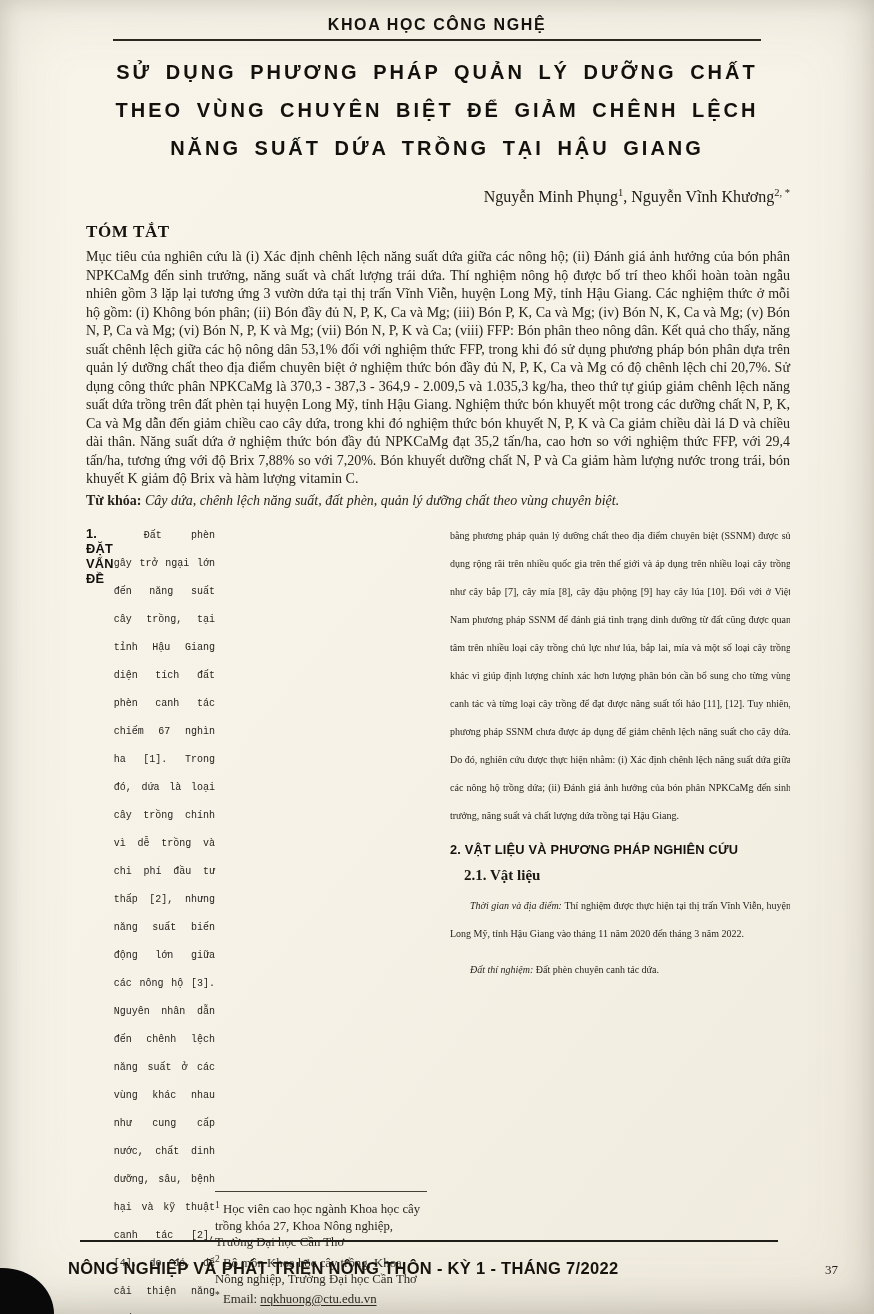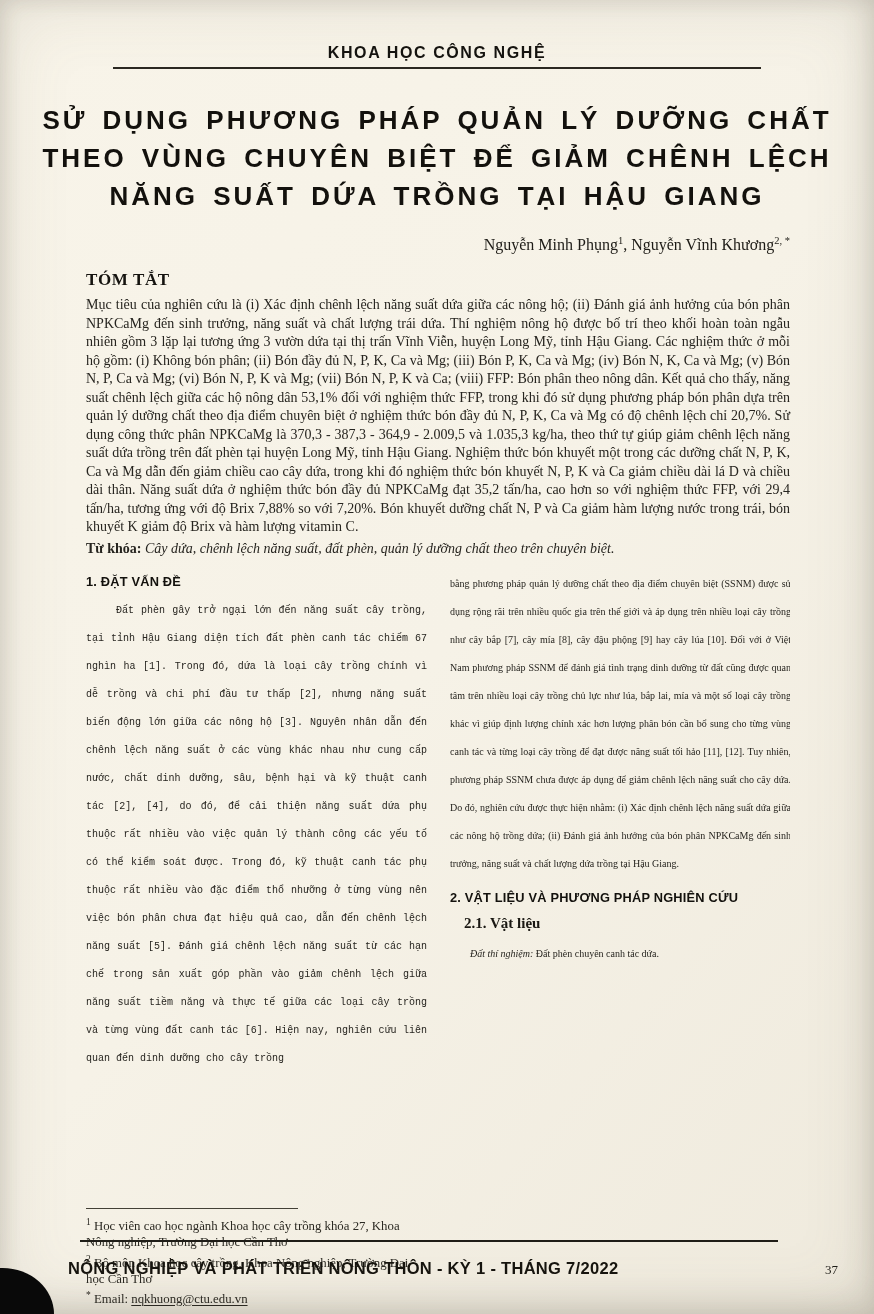--- a/index.html
+++ b/index.html
@@ -10,34 +10,34 @@
     margin:0 auto;
     background: linear-gradient(130deg, #f8f4e9 0%, #f6f2e7 50%, #efeadd 100%);
     color:#26241f;
     overflow:hidden;
     font-family:"Liberation Serif", serif;
     box-shadow: inset 0 0 70px rgba(115,105,85,.16),
                 inset -5px -12px 28px rgba(80,70,55,.14),
                 inset 4px 4px 18px rgba(100,90,75,.10);
     display:flex; flex-direction:column;
   }
-  .journal-header { text-align:center; padding-top:44px; flex:none; }
+  .journal-header { text-align:center; padding-top:16px; flex:none; }
   .hdr-text {
     font-family:"Liberation Sans", sans-serif; font-weight:700;
     font-size:16px; letter-spacing:1.6px; color:#15130f;
   }
   .header-rule { width:648px; height:2px; background:#2b2821; margin:5px auto 0; }
 
   .title {
     flex:none;
-    margin:32px 28px 0;
+    margin:12px 28px 0;
     text-align:center;
     font-family:"Liberation Sans", sans-serif;
     font-weight:700;
-    font-size:26px; line-height:38px;
+    font-size:20px; line-height:38px;
     letter-spacing:3px; word-spacing:5px;
     color:#13110d;
   }
   .title div { white-space:nowrap; }
 
   .authors {
     flex:none;
     margin:20px 84px 0 86px;
     text-align:right;
     font-size:16px; color:#1d1b16;
@@ -52,21 +52,21 @@
   .kw-text { font-style:italic; }
 
   .columns {
     flex:1;
     display:flex; gap:23px;
     margin:12px 84px 0 86px;
     overflow:hidden;
     padding-bottom:6px;
   }
   .col { width:341px; flex:none; }
-  .col-left { display:flex; flex-direction:column; }
+  .col-left { display:flex; flex-direction:row; }
 
   .sec-heading {
     font-family:"Liberation Sans", sans-serif;
     font-weight:700; font-size:12.8px; letter-spacing:.2px;
     color:#13110d; margin:4px 0 8px;
   }
   .sec-heading.second { margin-top:12px; }
   .body-para { font-size:10px; line-height:28px; text-align:justify; }
   .indent { text-indent:30px;font-family:Liberation Mono, monospace; }
   .small-indent { text-indent:20px; }
@@ -111,40 +111,41 @@
     <div>SỬ DỤNG PHƯƠNG PHÁP QUẢN LÝ DƯỠNG CHẤT</div>
     <div>THEO VÙNG CHUYÊN BIỆT ĐỂ GIẢM CHÊNH LỆCH</div>
     <div>NĂNG SUẤT DỨA TRỒNG TẠI HẬU GIANG</div>
   </div>
 
   <div class="authors"><span>Nguyễn Minh Phụng</span><sup>1</sup><span>, </span><span>Nguyễn Vĩnh Khương</span><sup>2, *</sup></div>
 
   <div class="abstract">
     <div class="abstract-heading">TÓM TẮT</div>
     <p class="abstract-body">Mục tiêu của nghiên cứu là (i) Xác định chênh lệch năng suất dứa giữa các nông hộ; (ii) Đánh giá ảnh hưởng của bón phân NPKCaMg đến sinh trưởng, năng suất và chất lượng trái dứa. Thí nghiệm nông hộ được bố trí theo khối hoàn toàn ngẫu nhiên gồm 3 lặp lại tương ứng 3 vườn dứa tại thị trấn Vĩnh Viễn, huyện Long Mỹ, tỉnh Hậu Giang. Các nghiệm thức ở mỗi hộ gồm: (i) Không bón phân; (ii) Bón đầy đủ N, P, K, Ca và Mg; (iii) Bón P, K, Ca và Mg; (iv) Bón N, K, Ca và Mg; (v) Bón N, P, Ca và Mg; (vi) Bón N, P, K và Mg; (vii) Bón N, P, K và Ca; (viii) FFP: Bón phân theo nông dân. Kết quả cho thấy, năng suất chênh lệch giữa các hộ nông dân 53,1% đối với nghiệm thức FFP, trong khi đó sử dụng phương pháp bón phân dựa trên quản lý dưỡng chất theo địa điểm chuyên biệt ở nghiệm thức bón đầy đủ N, P, K, Ca và Mg có độ chênh lệch chỉ 20,7%. Sử dụng công thức phân NPKCaMg là 370,3 - 387,3 - 364,9 - 2.009,5 và 1.035,3 kg/ha, theo thứ tự giúp giảm chênh lệch năng suất dứa trồng trên đất phèn tại huyện Long Mỹ, tỉnh Hậu Giang. Nghiệm thức bón khuyết một trong các dưỡng chất N, P, K, Ca và Mg dẫn đến giảm chiều cao cây dứa, trong khi đó nghiệm thức bón khuyết N, P, K và Ca giảm chiều dài lá D và chiều dài thân. Năng suất dứa ở nghiệm thức bón đầy đủ NPKCaMg đạt 35,2 tấn/ha, cao hơn so với nghiệm thức FFP, với 29,4 tấn/ha, tương ứng với độ Brix 7,88% so với 7,20%. Bón khuyết dưỡng chất N, P và Ca giảm hàm lượng nước trong trái, bón khuyết K giảm độ Brix và hàm lượng vitamin C.</p>
-    <p class="keywords"><span class="kw-label">Từ khóa:</span><span class="kw-text"> Cây dứa, chênh lệch năng suất, đất phèn, quản lý dưỡng chất theo trên chuyên biệt.</span></p>
+    <p class="keywords"><span class="kw-label">Từ khóa:</span><span class="kw-text"> Cây dứa, chênh lệch năng suất, đất phèn, quản lý dưỡng chất theo vùng chuyên biệt.</span></p>
   </div>
 
   <div class="columns">
 
     <div class="col col-left">
       <div class="sec-heading">1. ĐẶT VẤN ĐỀ</div>
       <p class="body-para indent">Đất phèn gây trở ngại lớn đến năng suất cây trồng, tại tỉnh Hậu Giang diện tích đất phèn canh tác chiếm 67 nghìn ha [1]. Trong đó, dứa là loại cây trồng chính vì dễ trồng và chi phí đầu tư thấp [2], nhưng năng suất biến động lớn giữa các nông hộ [3]. Nguyên nhân dẫn đến chênh lệch năng suất ở các vùng khác nhau như cung cấp nước, chất dinh dưỡng, sâu, bệnh hại và kỹ thuật canh tác [2], [4], do đó, để cải thiện năng suất dứa phụ thuộc rất nhiều vào việc quản lý thành công các yếu tố có thể kiểm soát được. Trong đó, kỹ thuật canh tác phụ thuộc rất nhiều vào đặc điểm thổ nhưỡng ở từng vùng nên việc bón phân chưa đạt hiệu quả cao, dẫn đến chênh lệch năng suất [5]. Đánh giá chênh lệch năng suất từ các hạn chế trong sản xuất góp phần vào giảm chênh lệch giữa năng suất tiềm năng và thực tế giữa các loại cây trồng và từng vùng đất canh tác [6]. Hiện nay, nghiên cứu liên quan đến dinh dưỡng cho cây trồng</p>
       <div class="footnotes">
         <div class="fn-rule"></div>
         <div><sup>1</sup><span> Học viên cao học ngành Khoa học cây trồng khóa 27, Khoa Nông nghiệp, Trường Đại học Cần Thơ</span></div>
         <div><sup>2</sup><span> Bộ môn Khoa học cây trồng, Khoa Nông nghiệp, Trường Đại học Cần Thơ</span></div>
         <div><sup>*</sup><span> Email: </span><a class="email">nqkhuong@ctu.edu.vn</a></div>
       </div>
     </div>
 
     <div class="col col-right">
       <p class="body-para">bằng phương pháp quản lý dưỡng chất theo địa điểm chuyên biệt (SSNM) được sử dụng rộng rãi trên nhiều quốc gia trên thế giới và áp dụng trên nhiều loại cây trồng như cây bắp [7], cây mía [8], cây đậu phộng [9] hay cây lúa [10]. Đối với ở Việt Nam phương pháp SSNM để đánh giá tình trạng dinh dưỡng từ đất cũng được quan tâm trên nhiều loại cây trồng chủ lực như lúa, bắp lai, mía và một số loại cây trồng khác vì giúp định lượng chính xác hơn lượng phân bón cần bổ sung cho từng vùng canh tác và từng loại cây trồng để đạt được năng suất tối hảo [11], [12]. Tuy nhiên, phương pháp SSNM chưa được áp dụng để giảm chênh lệch năng suất cho cây dứa. Do đó, nghiên cứu được thực hiện nhằm: (i) Xác định chênh lệch năng suất dứa giữa các nông hộ trồng dứa; (ii) Đánh giá ảnh hưởng của bón phân NPKCaMg đến sinh trưởng, năng suất và chất lượng dứa trồng tại Hậu Giang.</p>
       <div class="sec-heading second">2. VẬT LIỆU VÀ PHƯƠNG PHÁP NGHIÊN CỨU</div>
       <div class="sub-heading">2.1. Vật liệu</div>
+      <p class="body-para small-indent"><span class="lead-italic">Thời gian và địa điểm:</span><span> Thí nghiệm được thực hiện tại thị trấn Vĩnh Viễn, huyện Long Mỹ, tỉnh Hậu Giang vào tháng 11 năm 2020 đến tháng 3 năm 2022.</span></p>
       <p class="body-para small-indent para-gap"><span class="lead-italic">Đất thí nghiệm:</span><span> Đất phèn chuyên canh tác dứa.</span></p>
     </div>
 
   </div>
 
   <div class="footer-rule"></div>
   <div class="footer-bar">
     <span class="footer-text">NÔNG NGHIỆP VÀ PHÁT TRIỂN NÔNG THÔN - KỲ 1 - THÁNG 7/2022</span>
     <span class="page-num">37</span>
   </div>

